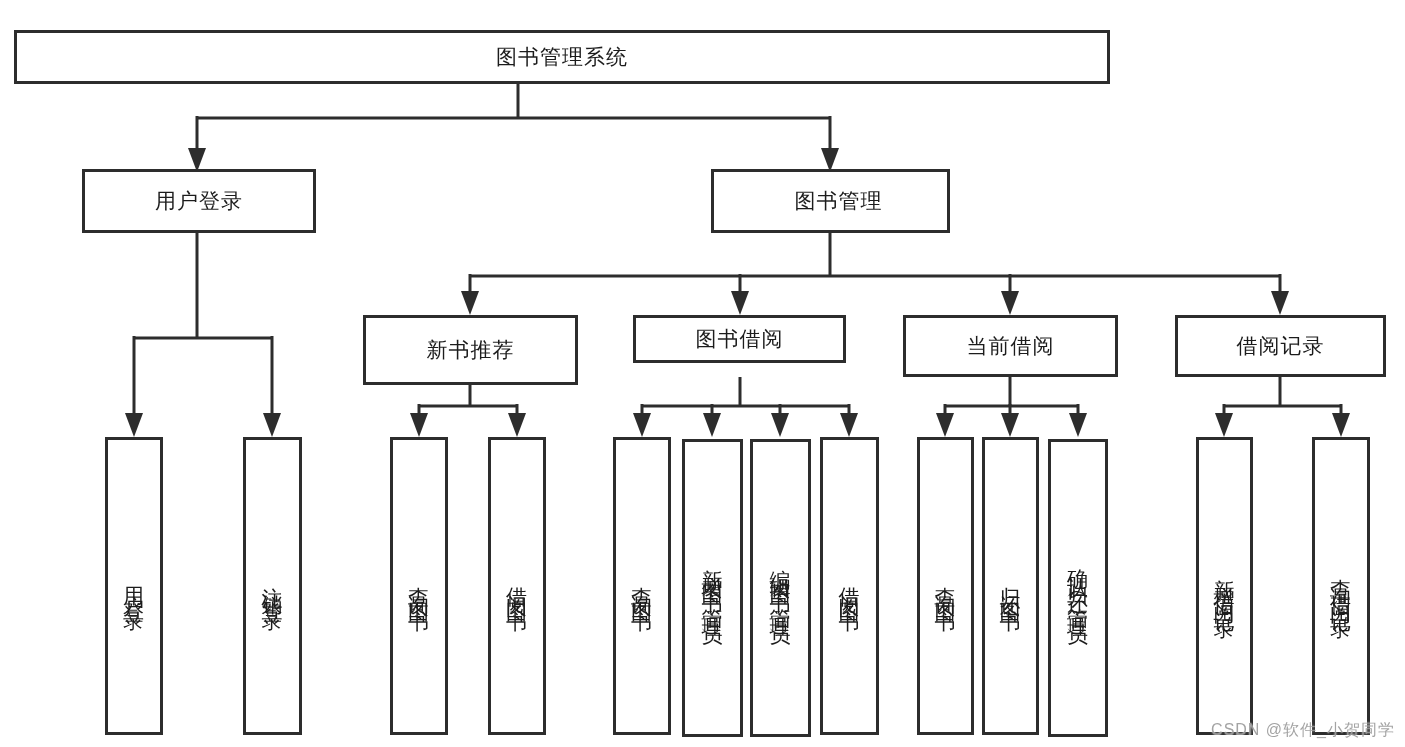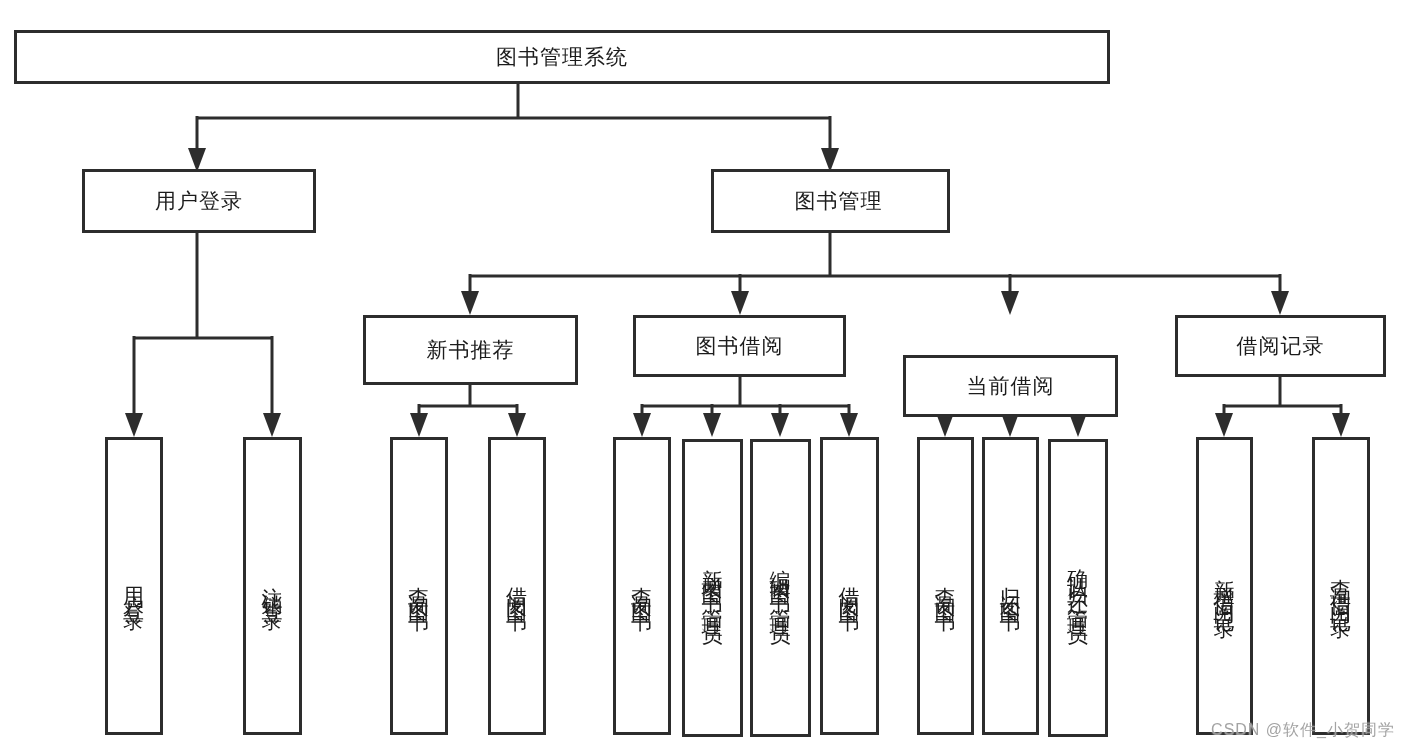--- a/index.html
+++ b/index.html
@@ -133,24 +133,24 @@
   <div class="node" style="left:82px; top:169px; width:234px; height:64px;">
     <span class="h-label">用户登录</span>
   </div>
   <div class="node" style="left:711px; top:169px; width:239px; height:64px;padding-left:16px;">
     <span class="h-label">图书管理</span>
   </div>
 
   <div class="node" style="left:363px; top:315px; width:215px; height:70px;">
     <span class="h-label">新书推荐</span>
   </div>
-  <div class="node" style="left:633px; top:315px; width:213px; height:62px;font-family:Liberation Serif, serif;">
+  <div class="node" style="left:633px; top:315px; width:213px; height:48px;font-family:Liberation Serif, serif;">
     <span class="h-label">图书借阅</span>
   </div>
-  <div class="node" style="left:903px; top:315px; width:215px; height:62px;margin-top:40px;">
+  <div class="node" style="left:903px; top:315px; width:215px; height:62px;">
     <span class="h-label">当前借阅</span>
   </div>
   <div class="node" style="left:1175px; top:315px; width:211px; height:62px;">
     <span class="h-label">借阅记录</span>
   </div>
 
   <div class="node leaf" style="left:105px; top:437px; width:58px; height:298px;">
     <span class="v-label">用户登录</span>
   </div>
   <div class="node leaf" style="left:243px; top:437px; width:59px; height:298px;">

